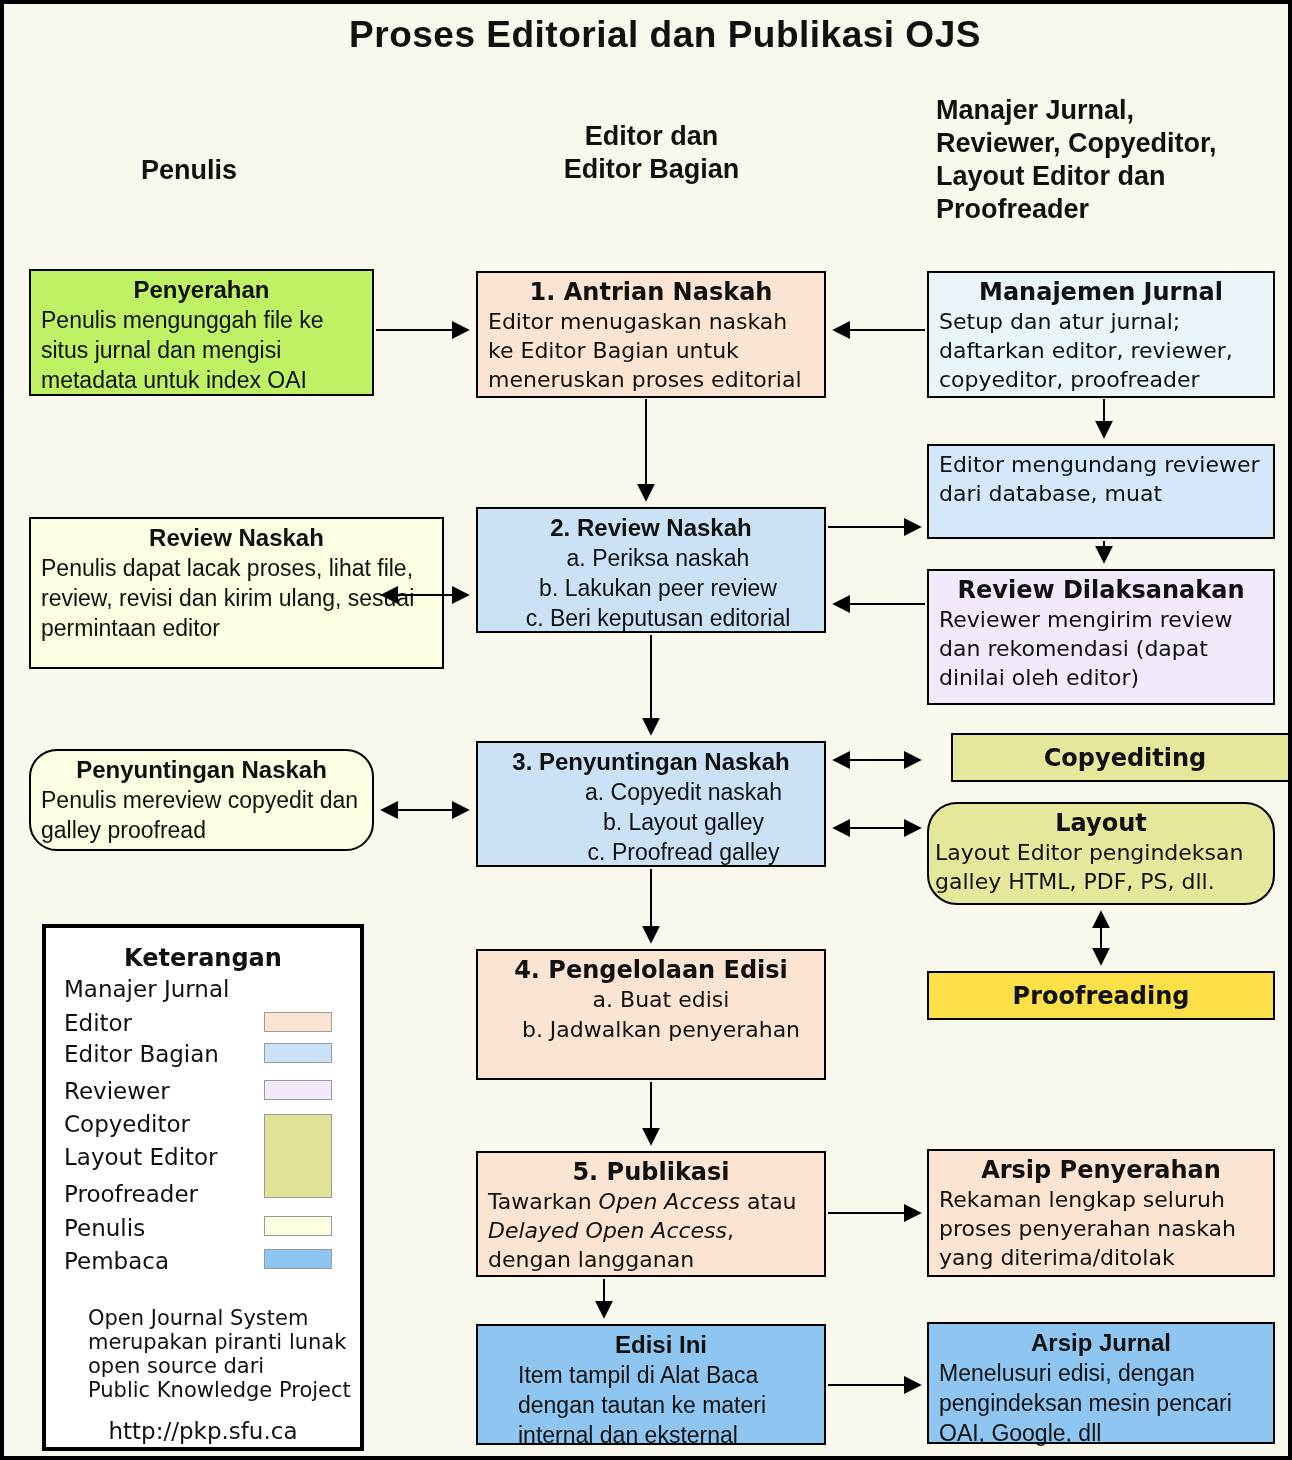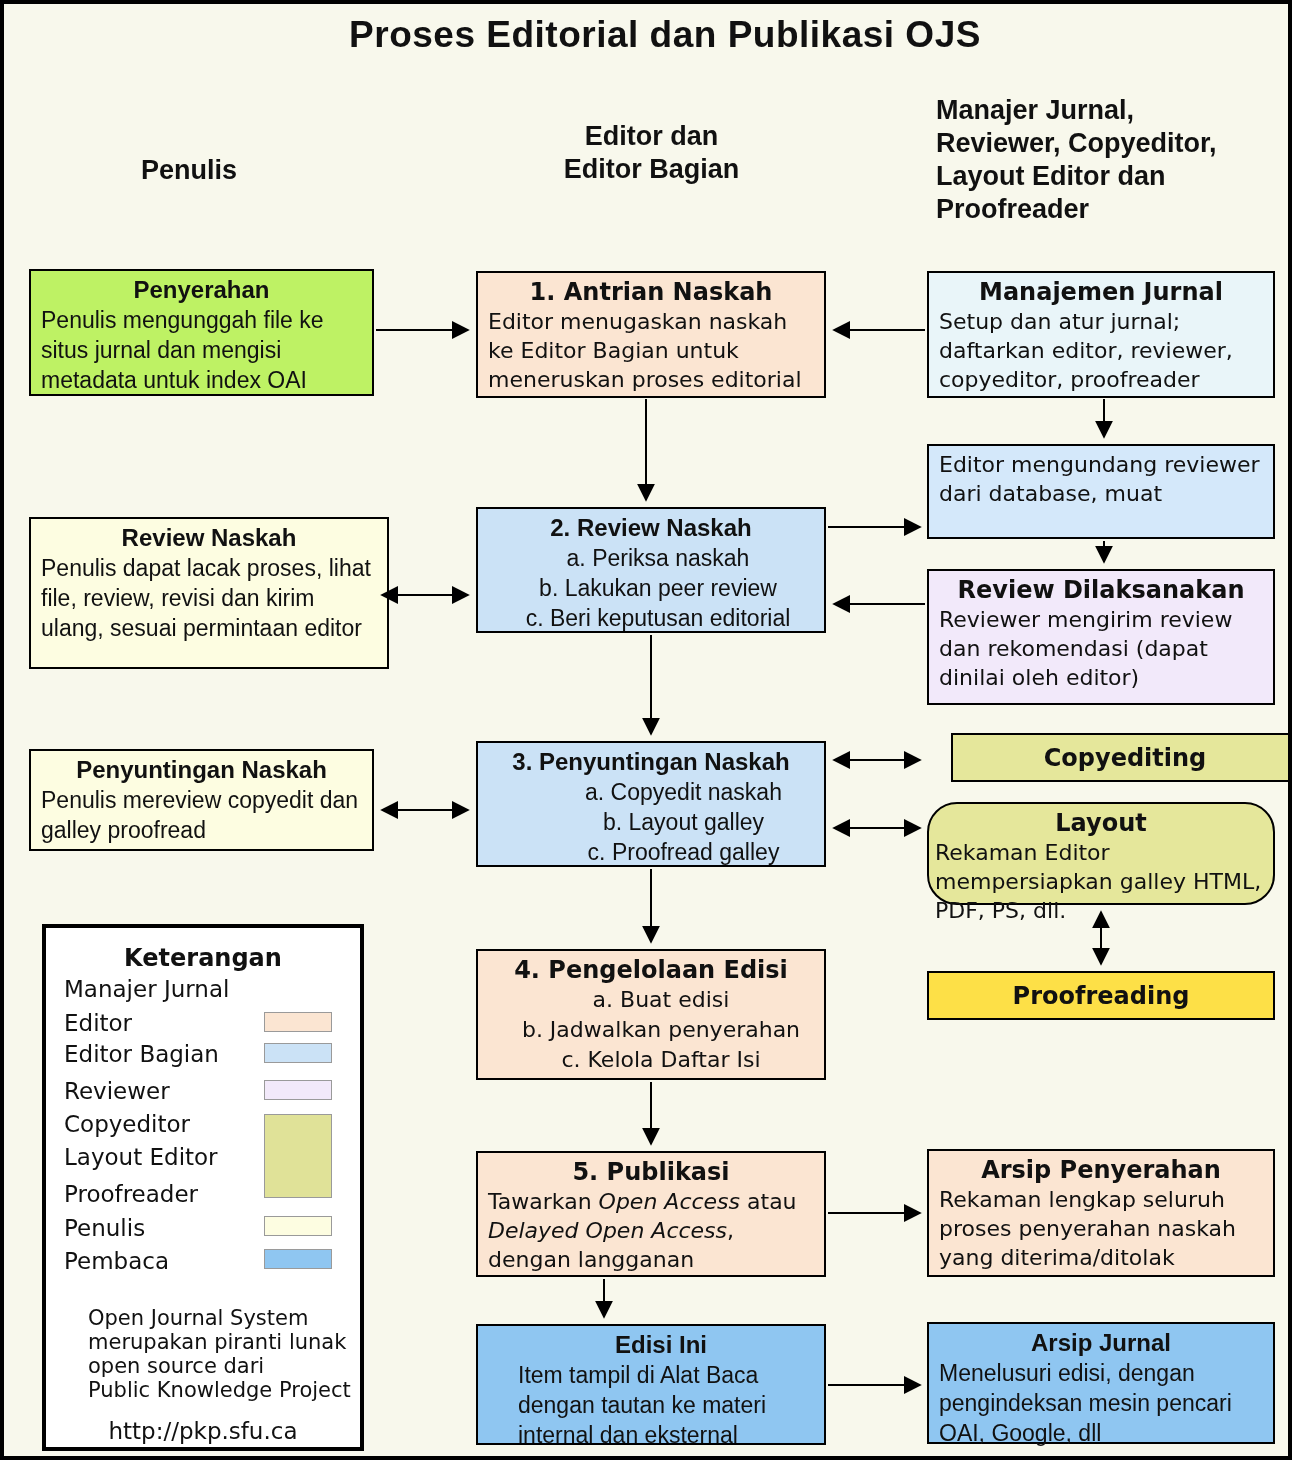--- a/index.html
+++ b/index.html
@@ -78,26 +78,26 @@
     <div>Reviewer, Copyeditor,</div>
     <div>Layout Editor dan</div>
     <div>Proofreader</div>
   </div>
 
   <div class="box narrow" style="left: 25px; top: 265px; width: 345px; height: 127px; background-color: #bef264;">
     <div class="box-title">Penyerahan</div>
     <div class="box-body">Penulis mengunggah file ke situs jurnal dan mengisi metadata untuk index OAI</div>
   </div>
 
-  <div class="box narrow" style="left: 25px; top: 513px; width: 360px; height: 152px; background-color: rgb(253, 253, 225);">
+  <div class="box narrow" style="left: 25px; top: 513px; width: 415px; height: 152px; background-color: rgb(253, 253, 225);">
     <div class="box-title">Review Naskah</div>
     <div class="box-body">Penulis dapat lacak proses, lihat file, review, revisi dan kirim ulang, sesuai permintaan editor</div>
   </div>
 
-  <div class="box narrow" style="left: 25px; top: 745px; width: 345px; height: 102px; background-color: rgb(253, 253, 225);">
+  <div class="box narrow" style="left: 25px; top: 745px; width: 345px; height: 102px; background-color: rgb(253, 253, 225); border-radius: 28px;">
     <div class="box-title">Penyuntingan Naskah</div>
     <div class="box-body">Penulis mereview copyedit dan galley proofread</div>
   </div>
 
   <div class="box" style="left: 472px; top: 267px; width: 350px; height: 127px; background-color: rgb(251, 229, 210);">
     <div class="box-title">1. Antrian Naskah</div>
     <div class="box-body">Editor menugaskan naskah ke Editor Bagian untuk meneruskan proses editorial</div>
   </div>
 
   <div class="box narrow indent-20" style="left: 472px; top: 503px; width: 350px; height: 126px; background-color: rgb(203, 226, 246);">
@@ -111,21 +111,20 @@
     <div class="box-title">3. Penyuntingan Naskah</div>
     <div class="box-item">a. Copyedit naskah</div>
     <div class="box-item">b. Layout galley</div>
     <div class="box-item">c. Proofread galley</div>
   </div>
 
   <div class="box indent-25" style="left: 472px; top: 945px; width: 350px; height: 131px; background-color: rgb(251, 229, 210);">
     <div class="box-title">4. Pengelolaan Edisi</div>
     <div class="box-item">a. Buat edisi</div>
     <div class="box-item">b. Jadwalkan penyerahan</div>
-    <div class="box-item">c. Kelola Daftar Isi</div>
   </div>
 
   <div class="box" style="left: 472px; top: 1147px; width: 350px; height: 126px; background-color: rgb(251, 229, 210);">
     <div class="box-title">5. Publikasi</div>
     <div class="box-body"><span>Tawarkan </span><i>Open Access</i><span> atau </span><i>Delayed Open Access</i><span>, dengan langganan</span></div>
   </div>
 
   <div class="box narrow" style="left: 472px; top: 1320px; width: 350px; height: 121px; padding-left: 40px; padding-right: 20px; background-color: rgb(143, 198, 241);">
     <div class="box-title">Edisi Ini</div>
     <div class="box-body">Item tampil di Alat Baca dengan tautan ke materi internal dan eksternal</div>
@@ -144,21 +143,21 @@
     <div class="box-title">Review Dilaksanakan</div>
     <div class="box-body">Reviewer mengirim review dan rekomendasi (dapat dinilai oleh editor)</div>
   </div>
 
   <div class="box vcenter" style="left: 923px; top: 729px; width: 348px; height: 49px; background-color: rgb(229, 231, 155); margin-left: 24px;">
     <div class="box-title">Copyediting</div>
   </div>
 
   <div class="box" style="left: 923px; top: 798px; width: 348px; height: 103px; padding-left: 6px; padding-right: 6px; background-color: rgb(229, 231, 155); border-radius: 30px;">
     <div class="box-title">Layout</div>
-    <div class="box-body">Rekaman Editor mempersiapkan galley HTML, PDF, PS, dll.</div>
+    <div class="box-body">Layout Editor pengindeksan galley HTML, PDF, PS, dll.</div>
   </div>
 
   <div class="box vcenter" style="left: 923px; top: 967px; width: 348px; height: 49px; background-color: #fde047;">
     <div class="box-title">Proofreading</div>
   </div>
 
   <div class="box" style="left: 923px; top: 1145px; width: 348px; height: 128px; background-color: rgb(251, 229, 210);">
     <div class="box-title">Arsip Penyerahan</div>
     <div class="box-body">Rekaman lengkap seluruh proses penyerahan naskah yang diterima/ditolak</div>
   </div>

